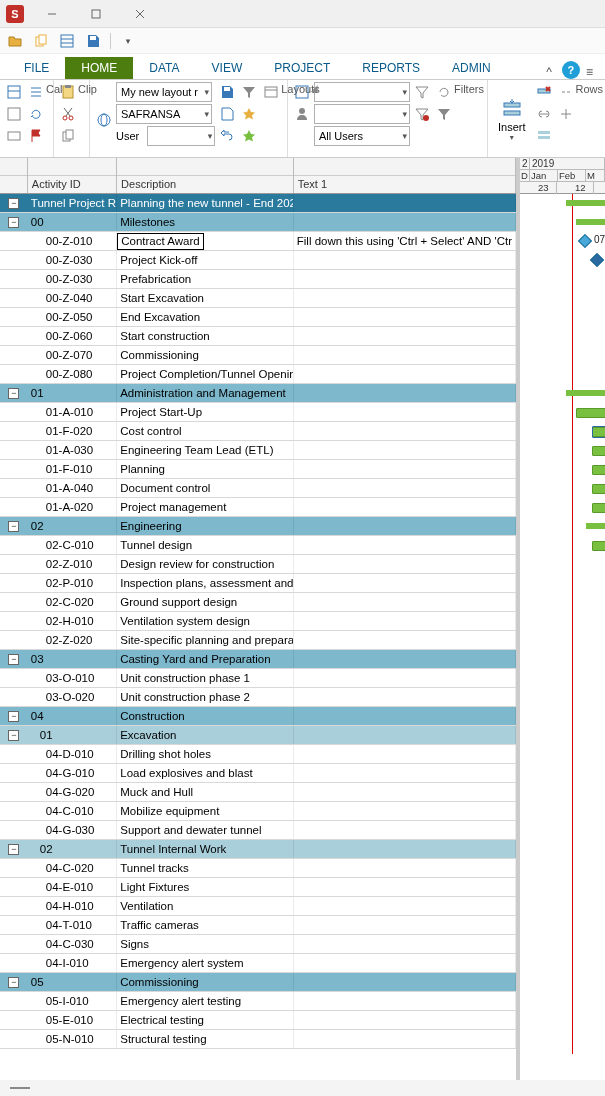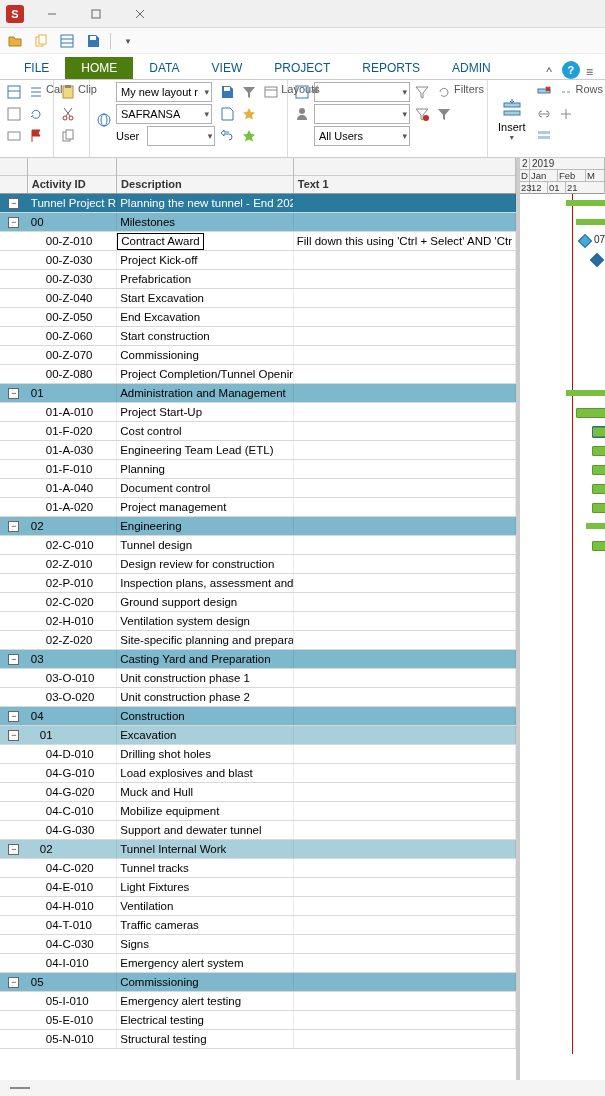--- a/index.html
+++ b/index.html
@@ -37,21 +37,21 @@
 .bigbtn { display:flex; flex-direction:column; align-items:center; justify-content:center; padding:2px 6px;}
 .bigbtn .lbl { font-size:11px;}
 
 
 .gridwrap { position:absolute; top:158px; left:0; right:0; bottom:16px; display:flex; }
 .leftgrid { width:520px; overflow:hidden; border-right:4px solid #ccc;}
 .gantt { flex:1; position:relative; background:#fff; overflow:hidden;}
 
 .colheader { height:36px; background:#f4f4f4; display:flex; border-bottom:1px solid #999;}
 .colheader .blank { height:18px; border-bottom:1px solid #ccc;}
-.colheader .ch { border-right:1px solid #bbb; display:flex; flex-direction:column;font-weight:bold;}
+.colheader .ch { border-right:1px solid #bbb; display:flex; flex-direction:column;}
 .colheader .chlabel { height:18px; display:flex; align-items:center; padding:0 4px; font-size:11px; color:#333;}
 
 .rows { }
 .row { height:19px; display:flex; align-items:center; border-bottom:1px solid #d8d8d8; font-size:11.5px;}
 .row.level0 { background:#2a7a9e; color:#fff;}
 .row.level1 { background:#7eb8cc; color:#000;}
 .row.level2 { background:#a9cfdb; color:#000;}
 .row.leaf { background:#fff; color:#000;}
 .cell { height:100%; border-right:1px solid rgba(0,0,0,0.08); display:flex; align-items:center; padding:0 3px; overflow:hidden; white-space:nowrap;}
 .c-exp { width:28px; justify-content:center; border-right:none;}
@@ -63,21 +63,21 @@
 .row.level2 .c-id { padding-left:12px;}
 .selcell { border:1.5px solid #000; height:17px; margin:0; padding:0 3px; display:flex; align-items:center; background:#fff;}
 
 
 .gheader { height:36px; background:#f4f4f4; border-bottom:1px solid #999; font-size:10px; color:#333;}
 .gr1 { height:12px; display:flex; border-bottom:1px solid #bbb;}
 .gr1 div { border-right:1px solid #bbb; padding:0 2px;}
 .gr2 { height:12px; display:flex; border-bottom:1px solid #bbb;}
 .gr2 div { border-right:1px solid #bbb; padding:0 1px; font-size:9.5px;}
 .gr3 { height:12px; display:flex;}
-.gr3 div { border-right:1px solid #bbb; padding:0 1px; font-size:9.5px;}
+.gr3 div { border-right:1px solid #bbb; padding:0 18px; font-size:9.5px;}
 
 .gbody { position:relative;margin-left:42px;}
 .gline-red { position:absolute; top:0; bottom:0; width:1px; background:#d00; left:10px;}
 .bar { position:absolute; height:10px; border-radius:1px;}
 .bar.green { background:#7ac040; border:1px solid #5a9a2a;}
 .bar.blue-out { border:1px solid #2a6aa0; background:transparent;}
 .summary { position:absolute; height:6px; background:#7ac040;}
 .diamond { position:absolute; width:10px; height:10px; transform:rotate(45deg); background:#4aa8d8; border:1px solid #1a6a9a;}
 .glabel { position:absolute; font-size:10px; color:#222;}
 

